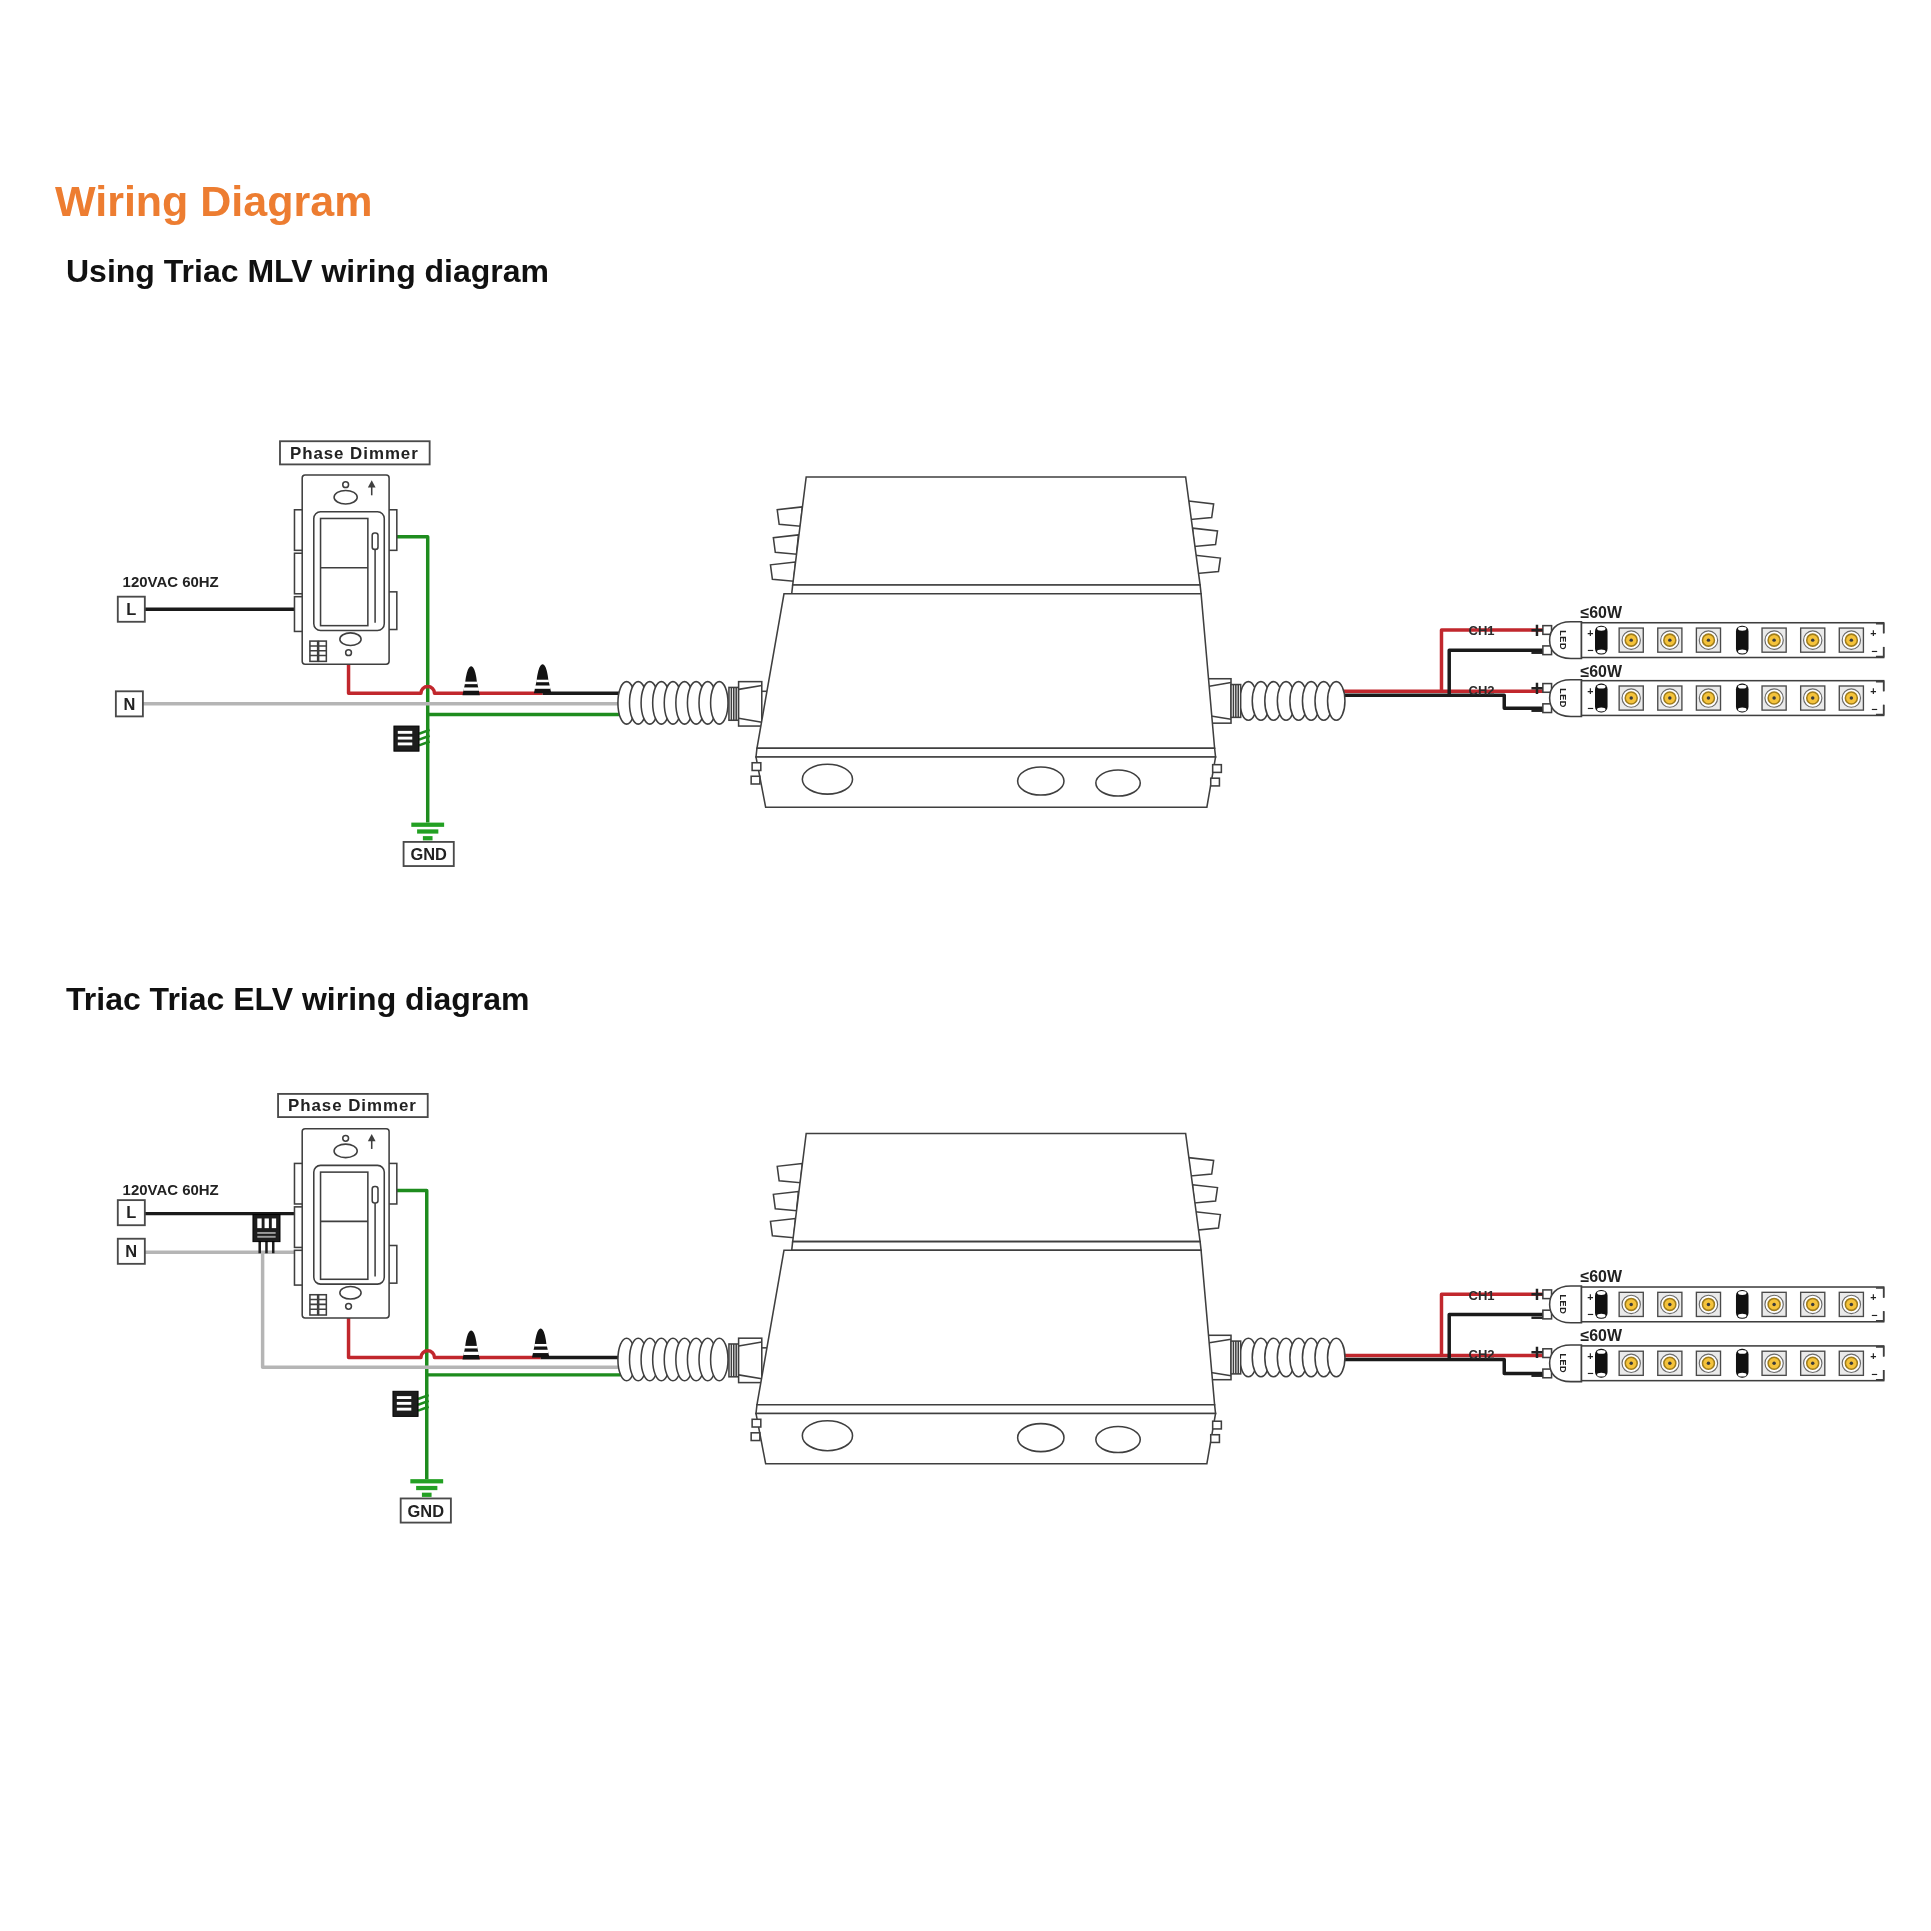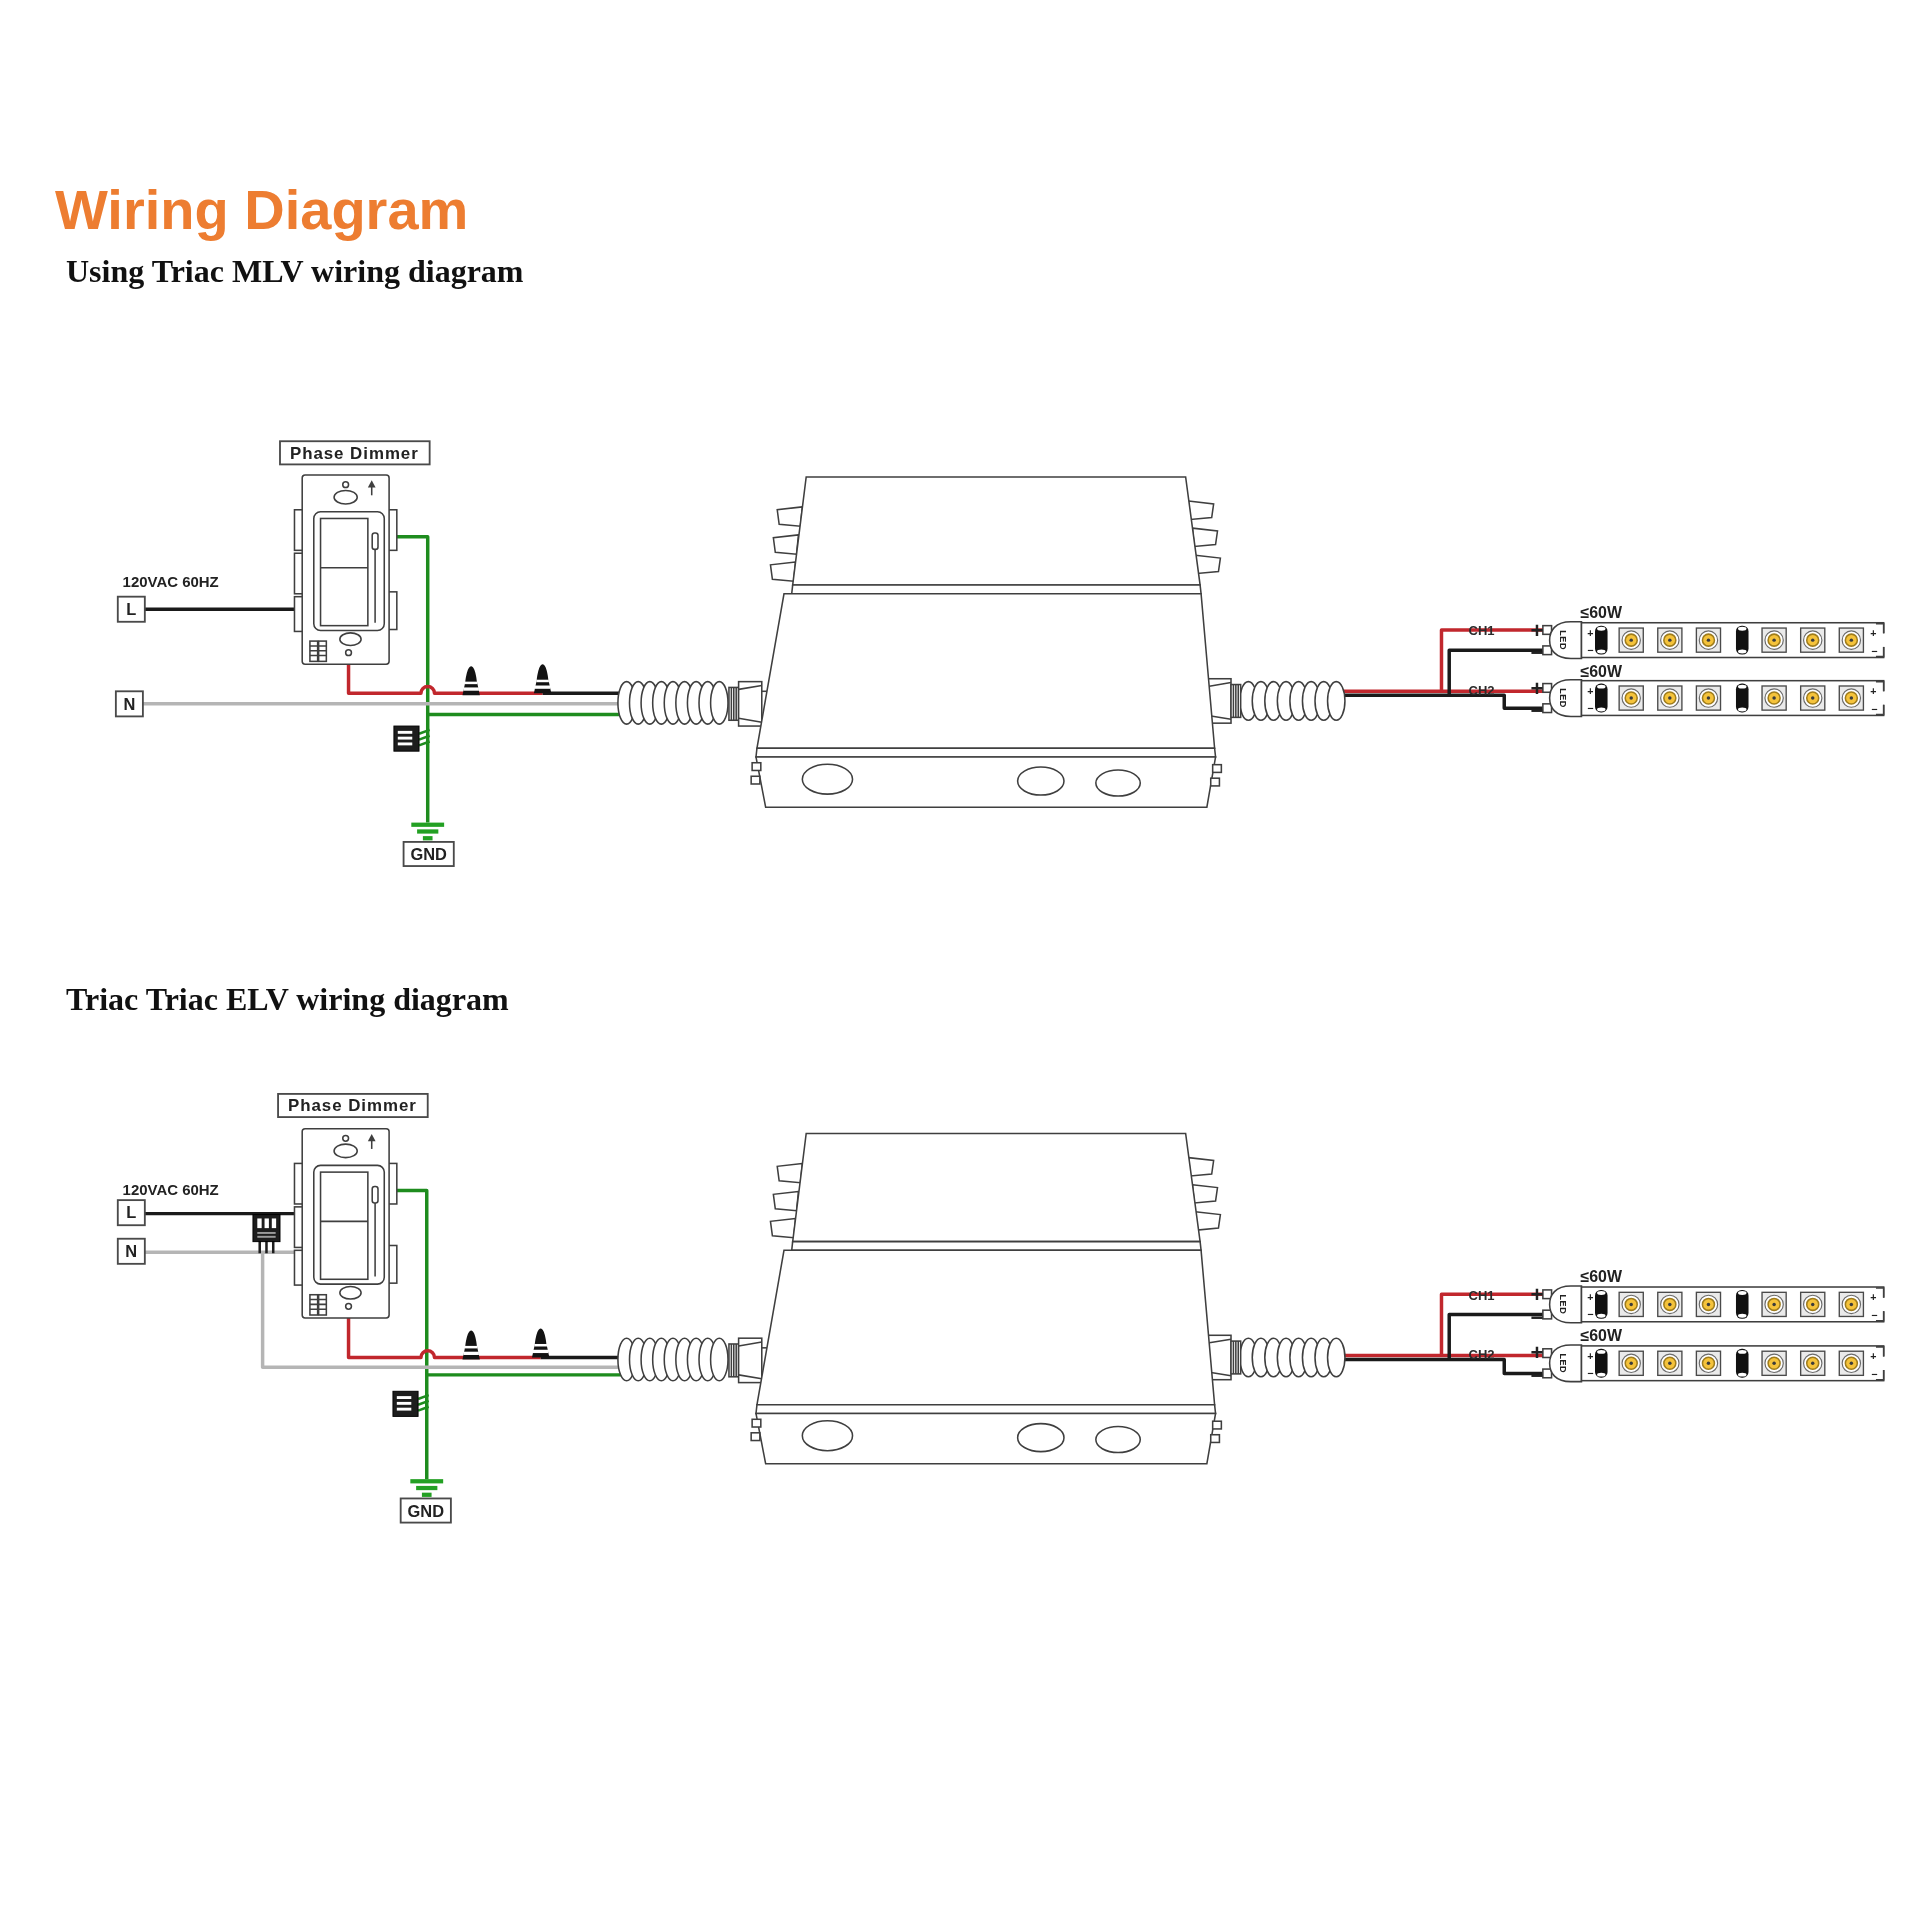--- a/index.html
+++ b/index.html
@@ -1,19 +1,19 @@
 <!DOCTYPE html>
 <html><head>
 <meta charset="utf-8">
 <style>
   html,body{margin:0;padding:0;background:#ffffff;}
   #canvas{position:relative;width:1931px;height:1931px;background:#fff;overflow:hidden;
           font-family:"Liberation Sans",sans-serif;}
-  .page-title{position:absolute;left:55px;top:177px;font-size:56px;font-weight:700;color:#ED7D31;}
-  .sec-head{position:absolute;left:66px;font-size:32px;font-weight:700;color:#111;font-family:Liberation Serif, serif;}
+  .page-title{position:absolute;left:55px;top:177px;font-size:43px;font-weight:700;color:#ED7D31;}
+  .sec-head{position:absolute;left:66px;font-size:32px;font-weight:700;color:#111;}
   #head-mlv{top:253px;}
   #head-elv{top:981px;}
   svg{position:absolute;left:0;top:0;}
   svg text{font-family:"Liberation Sans",sans-serif;fill:#222;}
   .ln{fill:#fff;stroke:#3f3f3f;stroke-width:1.6;}
   .lnl{fill:none;stroke:#3f3f3f;stroke-width:1.6;}
   .bx{fill:#fff;stroke:#4a4a4a;stroke-width:1.9;}
   .wire{fill:none;stroke-width:3.6;stroke-linejoin:round;stroke-linecap:butt;}
   .tpd{font-size:17.5px;font-weight:600;letter-spacing:1px;}
   .tvolt{font-size:15.5px;font-weight:700;}

